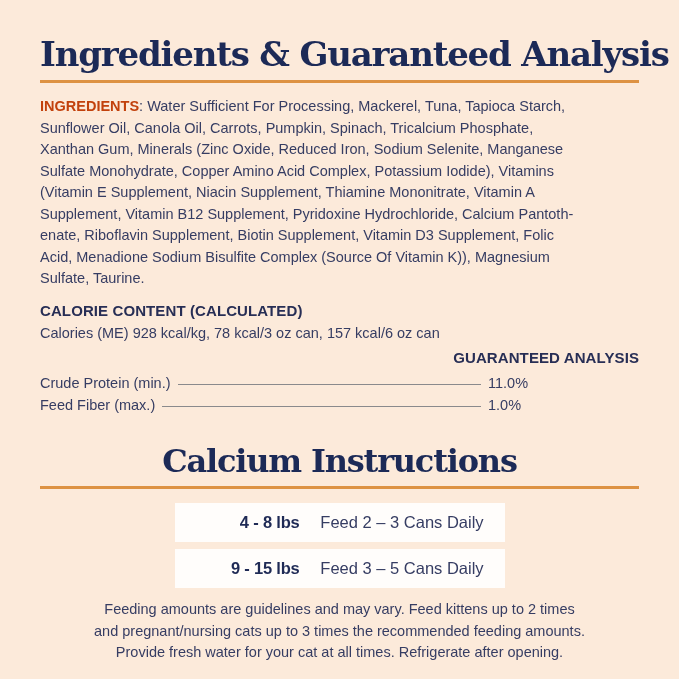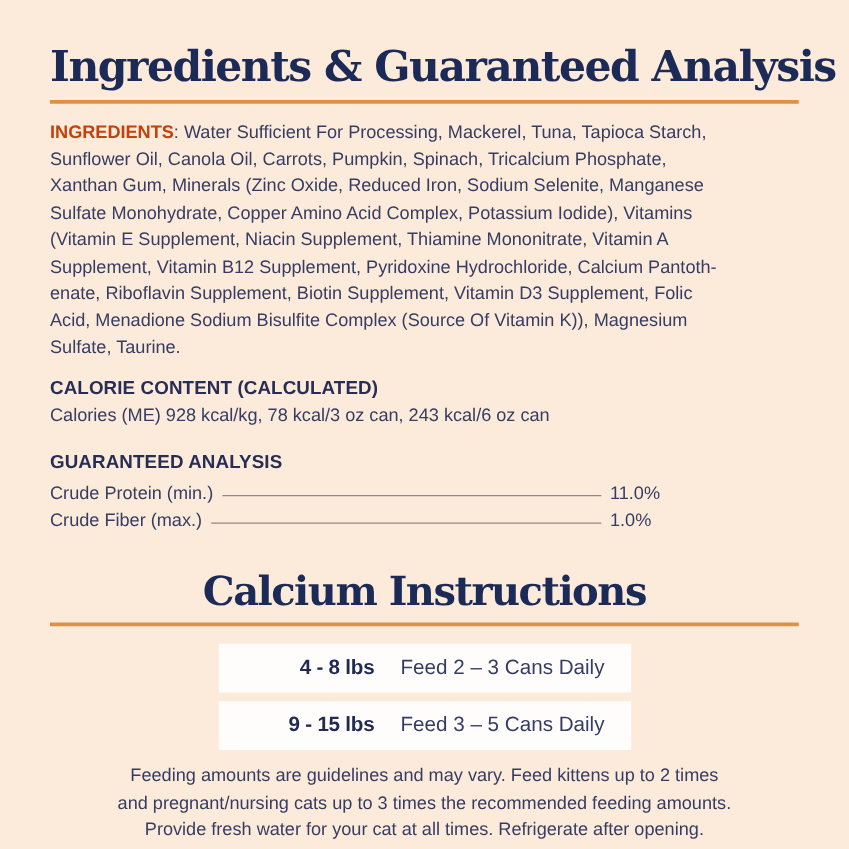--- a/index.html
+++ b/index.html
@@ -61,21 +61,21 @@
   .sub-heading {
     font-weight: 700;
     color: #272e55;
     font-size: 15px;
     line-height: 20px;
     margin: 0;
     letter-spacing: 0.1px;
   }
   .calorie-heading { margin-top: 11px; }
   .calorie-text { margin: 2px 0 0 0; }
-  .ga-heading { margin-top: 16px; }
+  .ga-heading { margin-top: 4px; text-align: right; }
   .ga-rows {
     margin-top: 5px;
     width: 492px;
   }
   .ga-row {
     display: flex;
     align-items: center;
     height: 21.5px;
   }
   .ga-label { white-space: nowrap; }
@@ -136,32 +136,32 @@
 Xanthan Gum, Minerals (Zinc Oxide, Reduced Iron, Sodium Selenite, Manganese
 Sulfate Monohydrate, Copper Amino Acid Complex, Potassium Iodide), Vitamins
 (Vitamin E Supplement, Niacin Supplement, Thiamine Mononitrate, Vitamin A
 Supplement, Vitamin B12 Supplement, Pyridoxine Hydrochloride, Calcium Pantoth-
 enate, Riboflavin Supplement, Biotin Supplement, Vitamin D3 Supplement, Folic
 Acid, Menadione Sodium Bisulfite Complex (Source Of Vitamin K)), Magnesium
 Sulfate, Taurine.</span></p>
 
   <p class="sub-heading calorie-heading">CALORIE CONTENT (CALCULATED)</p>
 
-  <p class="body-text calorie-text">Calories (ME) 928 kcal/kg, 78 kcal/3 oz can, 243 kcal/6 oz can</p>
+  <p class="body-text calorie-text">Calories (ME) 928 kcal/kg, 78 kcal/3 oz can, 157 kcal/6 oz can</p>
 
   <p class="sub-heading ga-heading">GUARANTEED ANALYSIS</p>
 
   <div class="ga-rows">
     <div class="ga-row body-text">
       <span class="ga-label">Crude Protein (min.)</span>
       <span class="ga-leader"></span>
       <span class="ga-value">11.0%</span>
     </div>
     <div class="ga-row body-text">
-      <span class="ga-label">Crude Fiber (max.)</span>
+      <span class="ga-label">Feed Fiber (max.)</span>
       <span class="ga-leader"></span>
       <span class="ga-value">1.0%</span>
     </div>
   </div>
 
   <h2 class="section-title title-feeding">Calcium Instructions</h2>
 
   <div class="accent-rule"></div>
 
   <div class="feed-table">

